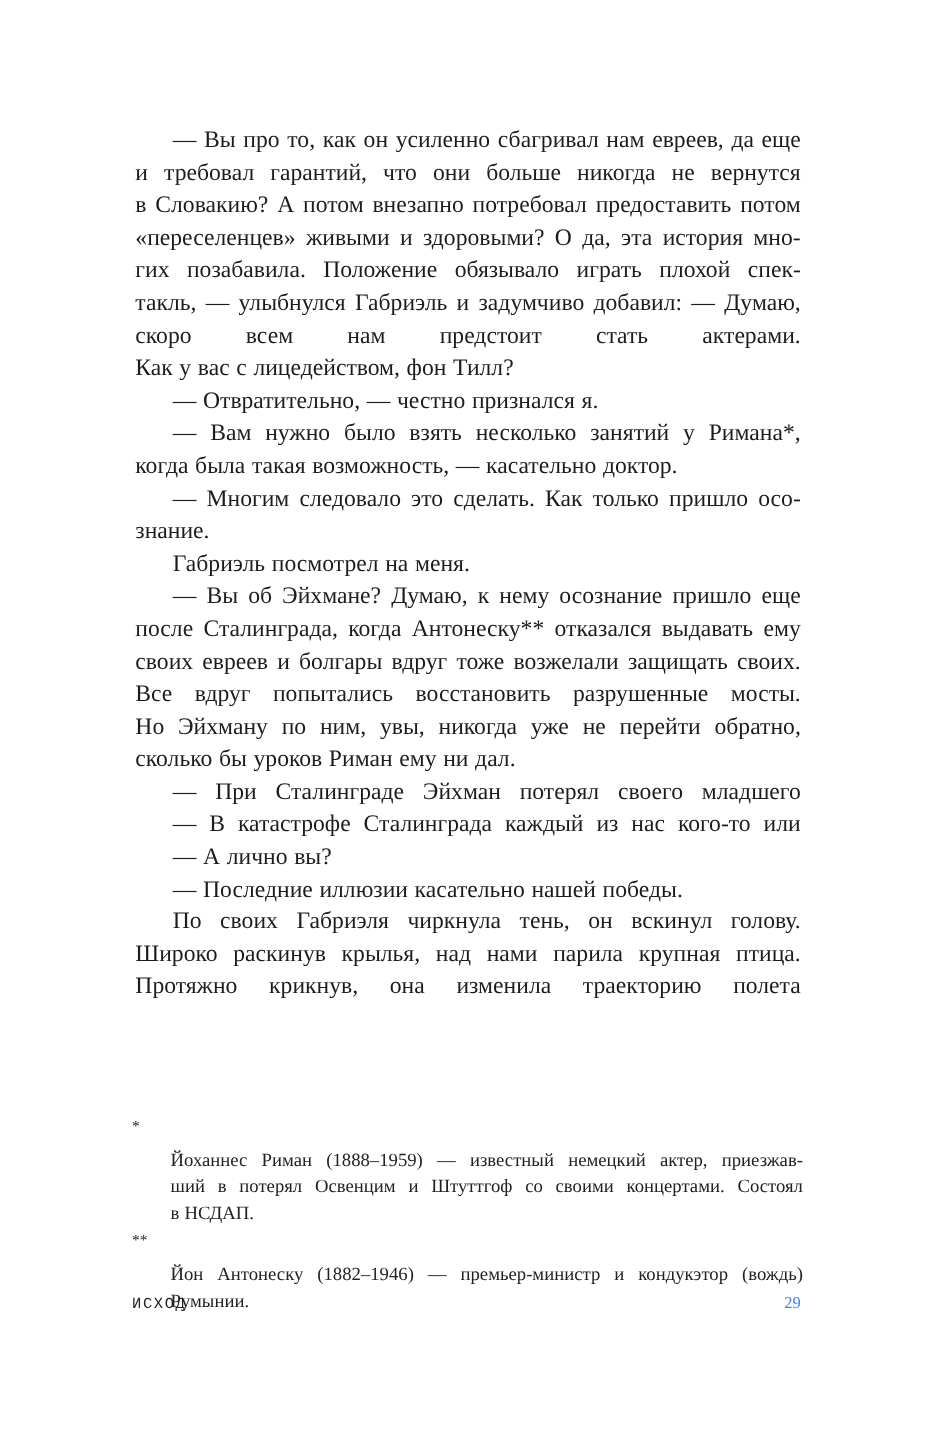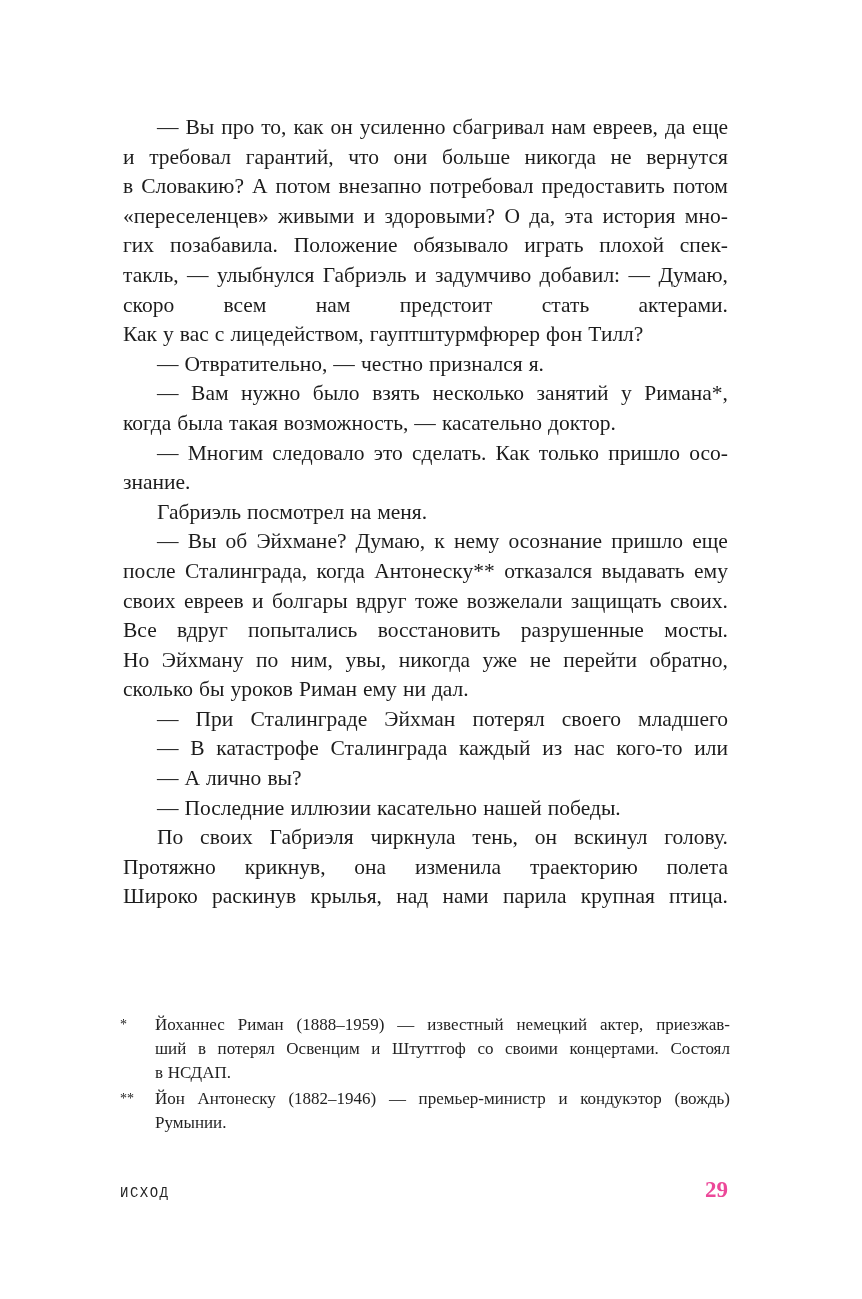--- a/index.html
+++ b/index.html
@@ -15,31 +15,31 @@
   .line.last .w { margin-right: 0.28em; }
   .line.indent { padding-left: 34px; }
   .w { display: inline-block; }
   .footnotes {
     position: absolute; left: 120px; top: 1013px; width: 610px;
     font-family: "Liberation Serif", "DejaVu Serif", serif;
     font-size: 17px; line-height: 24px; color: #222;
   }
   .fn { display: flex; margin-bottom: 2px; }
   .fn-mark { width: 35px; flex: none; font-size: 14px; }
-  .fn-text { flex: 1; }
+  .fn-text { flex: 1; margin-top: 30px; }
   .fn-line { display: flex; justify-content: space-between; white-space: nowrap; }
   .fn-line.last { justify-content: flex-start; }
   .fn-line.last .w { margin-right: 0.28em; }
   .footer {
     position: absolute; left: 120px; top: 1177px; width: 608px;
     font-family: "Liberation Serif", "DejaVu Serif", serif;
     display: flex; justify-content: space-between; align-items: baseline;
   }
   .running-head { font-size: 14px; letter-spacing: 1.5px; color: #222; font-family: Liberation Mono, monospace; }
-  .page-number { font-size: 23px; font-weight: bold; color: #ec4899; }
+  .page-number { font-size: 15px; font-weight: normal; color: #3b82f6; }
 </style>
 </head>
 <body>
 
 <div class="page">
   <div class="body-text" id="body-text">
       <div class="line indent">
         <span class="w">—</span>
         <span class="w">Вы</span>
         <span class="w">про</span>
@@ -112,21 +112,20 @@
         <span class="w">предстоит</span>
         <span class="w">стать</span>
         <span class="w">актерами.</span>
       </div>
       <div class="line last">
         <span class="w">Как</span>
         <span class="w">у</span>
         <span class="w">вас</span>
         <span class="w">с</span>
         <span class="w">лицедейством,</span>
-        <span class="w">гауптштурмфюрер</span>
         <span class="w">фон</span>
         <span class="w">Тилл?</span>
       </div>
       <div class="line indent last">
         <span class="w">—</span>
         <span class="w">Отвратительно,</span>
         <span class="w">—</span>
         <span class="w">честно</span>
         <span class="w">признался</span>
         <span class="w">я.</span>
@@ -270,36 +269,36 @@
         <span class="w">По</span>
         <span class="w">своих</span>
         <span class="w">Габриэля</span>
         <span class="w">чиркнула</span>
         <span class="w">тень,</span>
         <span class="w">он</span>
         <span class="w">вскинул</span>
         <span class="w">голову.</span>
       </div>
       <div class="line">
-        <span class="w">Протяжно</span>
-        <span class="w">крикнув,</span>
-        <span class="w">она</span>
-        <span class="w">изменила</span>
-        <span class="w">траекторию</span>
-        <span class="w">полета</span>
-      </div>
-      <div class="line">
         <span class="w">Широко</span>
         <span class="w">раскинув</span>
         <span class="w">крылья,</span>
         <span class="w">над</span>
         <span class="w">нами</span>
         <span class="w">парила</span>
         <span class="w">крупная</span>
         <span class="w">птица.</span>
+      </div>
+      <div class="line">
+        <span class="w">Протяжно</span>
+        <span class="w">крикнув,</span>
+        <span class="w">она</span>
+        <span class="w">изменила</span>
+        <span class="w">траекторию</span>
+        <span class="w">полета</span>
       </div>
     </div>
   <div class="footnotes" id="footnotes">
       <div class="fn">
         <span class="fn-mark">*</span>
         <div class="fn-text">
           <div class="fn-line">
             <span class="w">Йоханнес</span>
             <span class="w">Риман</span>
             <span class="w">(1888–1959)</span>

